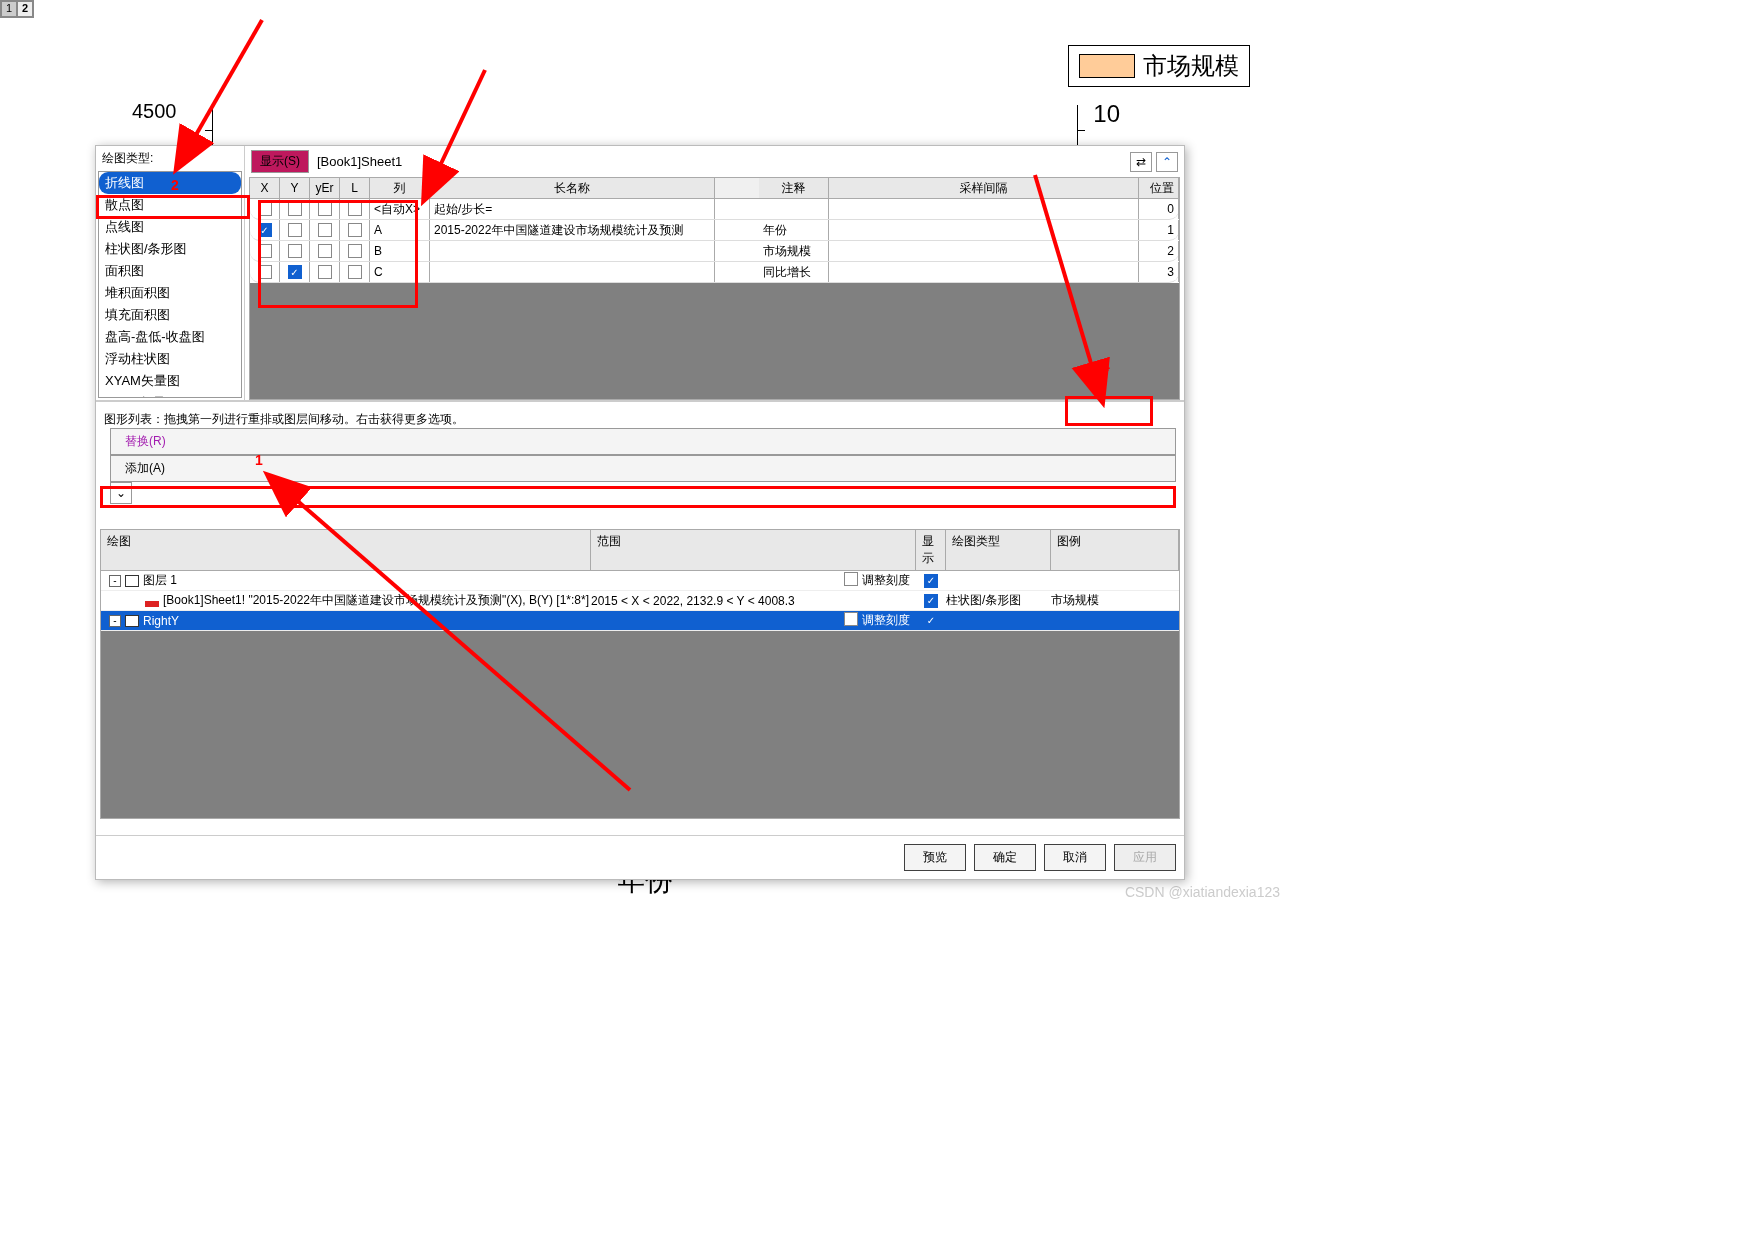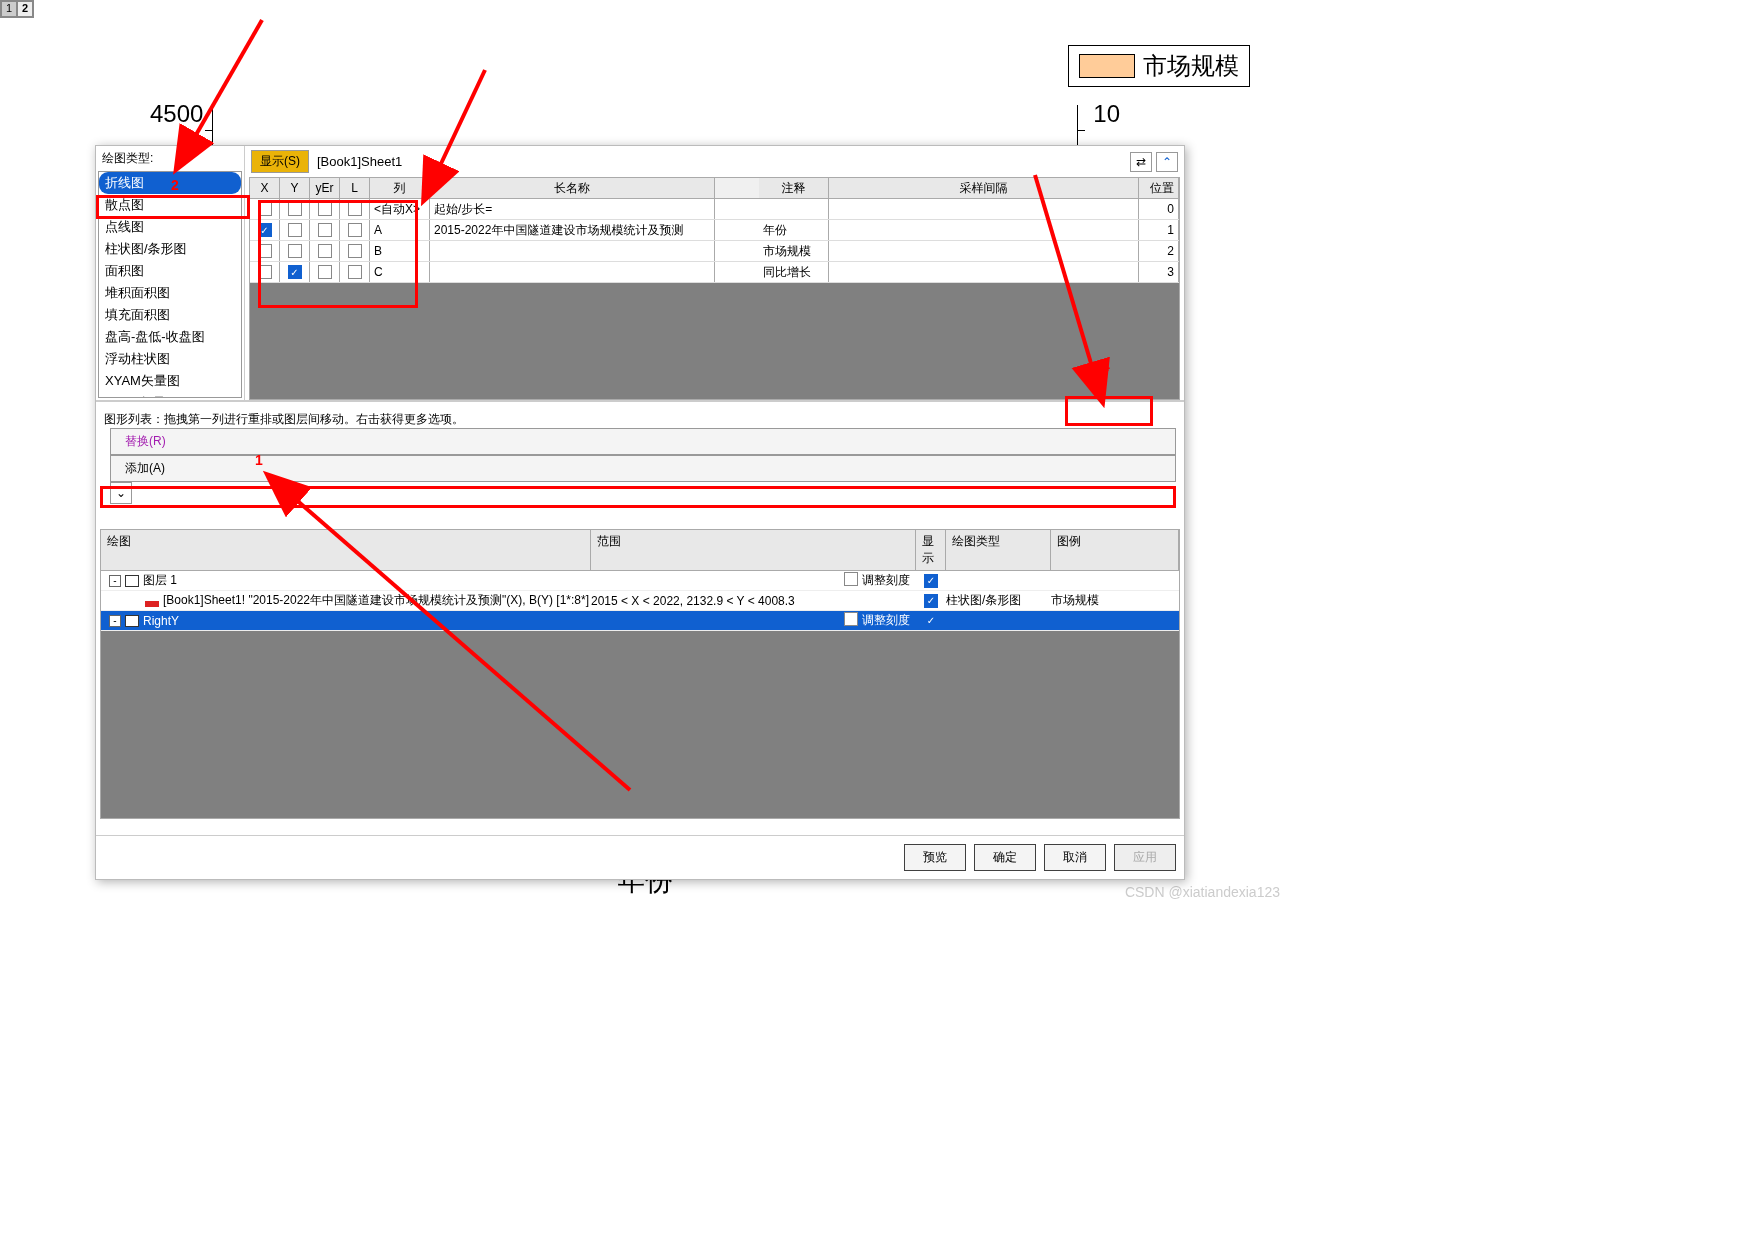--- a/index.html
+++ b/index.html
@@ -2,57 +2,57 @@
 <html><head>
 <meta charset="utf-8">
 <style>
 * { box-sizing: border-box; margin: 0; padding: 0; }
 body { font-family: "Microsoft YaHei", SimSun, Arial, sans-serif; font-size: 12px; background: #fff; position: relative; width: 1290px; height: 905px; overflow: hidden; }
 .bg-tabs { position: absolute; top: 0; left: 0; display: flex; border: 1px solid #888; }
 .bg-tab { width: 16px; height: 16px; border: 1px solid #888; text-align: center; font-size: 11px; background: #ccc; }
 .bg-tab.active { background: #eee; font-weight: bold; }
 .legend-box { position: absolute; top: 45px; right: 40px; border: 1px solid #000; padding: 4px 10px; display: flex; align-items: center; gap: 8px; font-size: 24px; }
 .legend-swatch { width: 56px; height: 24px; background: #ffcc99; border: 1px solid #000; }
-.axis-left { position: absolute; top: 100px; left: 150px; font-size: 24px; }
+.axis-left { position: absolute; top: 100px; left: 132px; font-size: 20px; }
 .axis-right { position: absolute; top: 100px; right: 170px; font-size: 24px; }
 .axis-bottom { position: absolute; bottom: 5px; left: 50%; transform: translateX(-50%); font-size: 28px; }
 .watermark { position: absolute; bottom: 5px; right: 10px; color: #ccc; font-size: 14px; }
 
 .dialog { position: absolute; top: 145px; left: 95px; width: 1090px; height: 735px; background: #fff; border: 1px solid #bbb; box-shadow: 2px 2px 10px rgba(0,0,0,0.3); display: flex; flex-direction: column; }
 .titlebar { height: 28px; background: #fff; border-bottom: 1px solid #ddd; display: flex; align-items: center; padding: 0 8px; }
 .titlebar-icon { width: 14px; height: 14px; background: #00a86b; border: 1px solid #666; margin-right: 6px; }
 .titlebar-title { flex: 1; font-size: 13px; }
 .titlebar-btn { width: 28px; height: 24px; display: flex; align-items: center; justify-content: center; font-size: 14px; cursor: pointer; }
 
 .upper { display: flex; height: 255px; border-bottom: 1px solid #ccc; }
 .left-panel { width: 160px; border-right: 1px solid #ccc; display: flex; flex-direction: column; }
 .left-label { padding: 4px 6px; font-size: 12px; }
 .plot-list { flex: 1; border: 1px solid #999; margin: 0 2px 2px 2px; overflow: auto; font-size: 13px; }
 .plot-item { padding: 2px 6px; cursor: pointer; white-space: nowrap; border-radius: 9px; }
 .plot-item.selected { background: #1060d0; color: #fff; }
 
 .right-panel { flex: 1; display: flex; flex-direction: column; }
 .show-bar { padding: 4px 6px; display: flex; align-items: center; gap: 8px; }
-.show-btn { padding: 2px 8px; border: 1px solid #999; background: #eab308; cursor: pointer; }
+.show-btn { padding: 2px 8px; border: 1px solid #999; background: #be185d; cursor: pointer; }
 .book-label { font-size: 13px; }
 .toggle-btns { margin-left: auto; display: flex; gap: 4px; }
 .tbtn { width: 22px; height: 20px; border: 1px solid #999; display: flex; align-items: center; justify-content: center; cursor: pointer; font-size: 12px; }
 
 .grid-wrap { flex: 1; display: flex; flex-direction: column; border: 1px solid #aaa; margin: 0 4px; background: #808080; }
 .grid-header { display: flex; background: #f0f0f0; border-bottom: 1px solid #aaa; }
 .grid-body { background: #fff; }
 .gcell { border-right: 1px solid #aaa; padding: 2px 4px; font-size: 12px; height: 20px; display: flex; align-items: center; }
 .gh { background: #e8e8e8; font-weight: normal; justify-content: center; }
 .cbox-col { width: 30px; justify-content: center; }
 .col-col { width: 60px; }
 .lname-col { width: 285px; }
 .ann-col { width: 70px; margin-left: 44px; }
 .samp-col { width: 310px; flex:1; }
 .pos-col { width: 40px; justify-content: flex-end; }
-.grow { display: flex; border-bottom: 1px solid #ddd; }
+.grow { display: flex; border-bottom: 1px solid #ddd; border-radius: 10px; }
 .cbox { width: 14px; height: 14px; border: 1px solid #888; background: #fff; display: inline-flex; align-items: center; justify-content: center; font-size: 10px; color: #fff; }
 .cbox.checked { background: #1060d0; border-color: #1060d0; }
 
 .mid-bar { padding: 9px 8px; display: flex; border-top: 1px solid #ccc; flex-direction: column; }
 .mid-label { font-size: 12px; }
 .replace-btn, .add-btn { margin-left: 6px; padding: 4px 14px; border: 1px solid #999; background: #f4f4f4; cursor: pointer; }
 .replace-btn { color: #a21caf; }
 .expand-btn { width: 22px; height: 22px; border: 1px solid #999; margin-left: 6px; display: flex; align-items: center; justify-content: center; cursor: pointer; }
 
 .lower { flex: 1; display: flex; flex-direction: column; margin: 16px 4px; }

